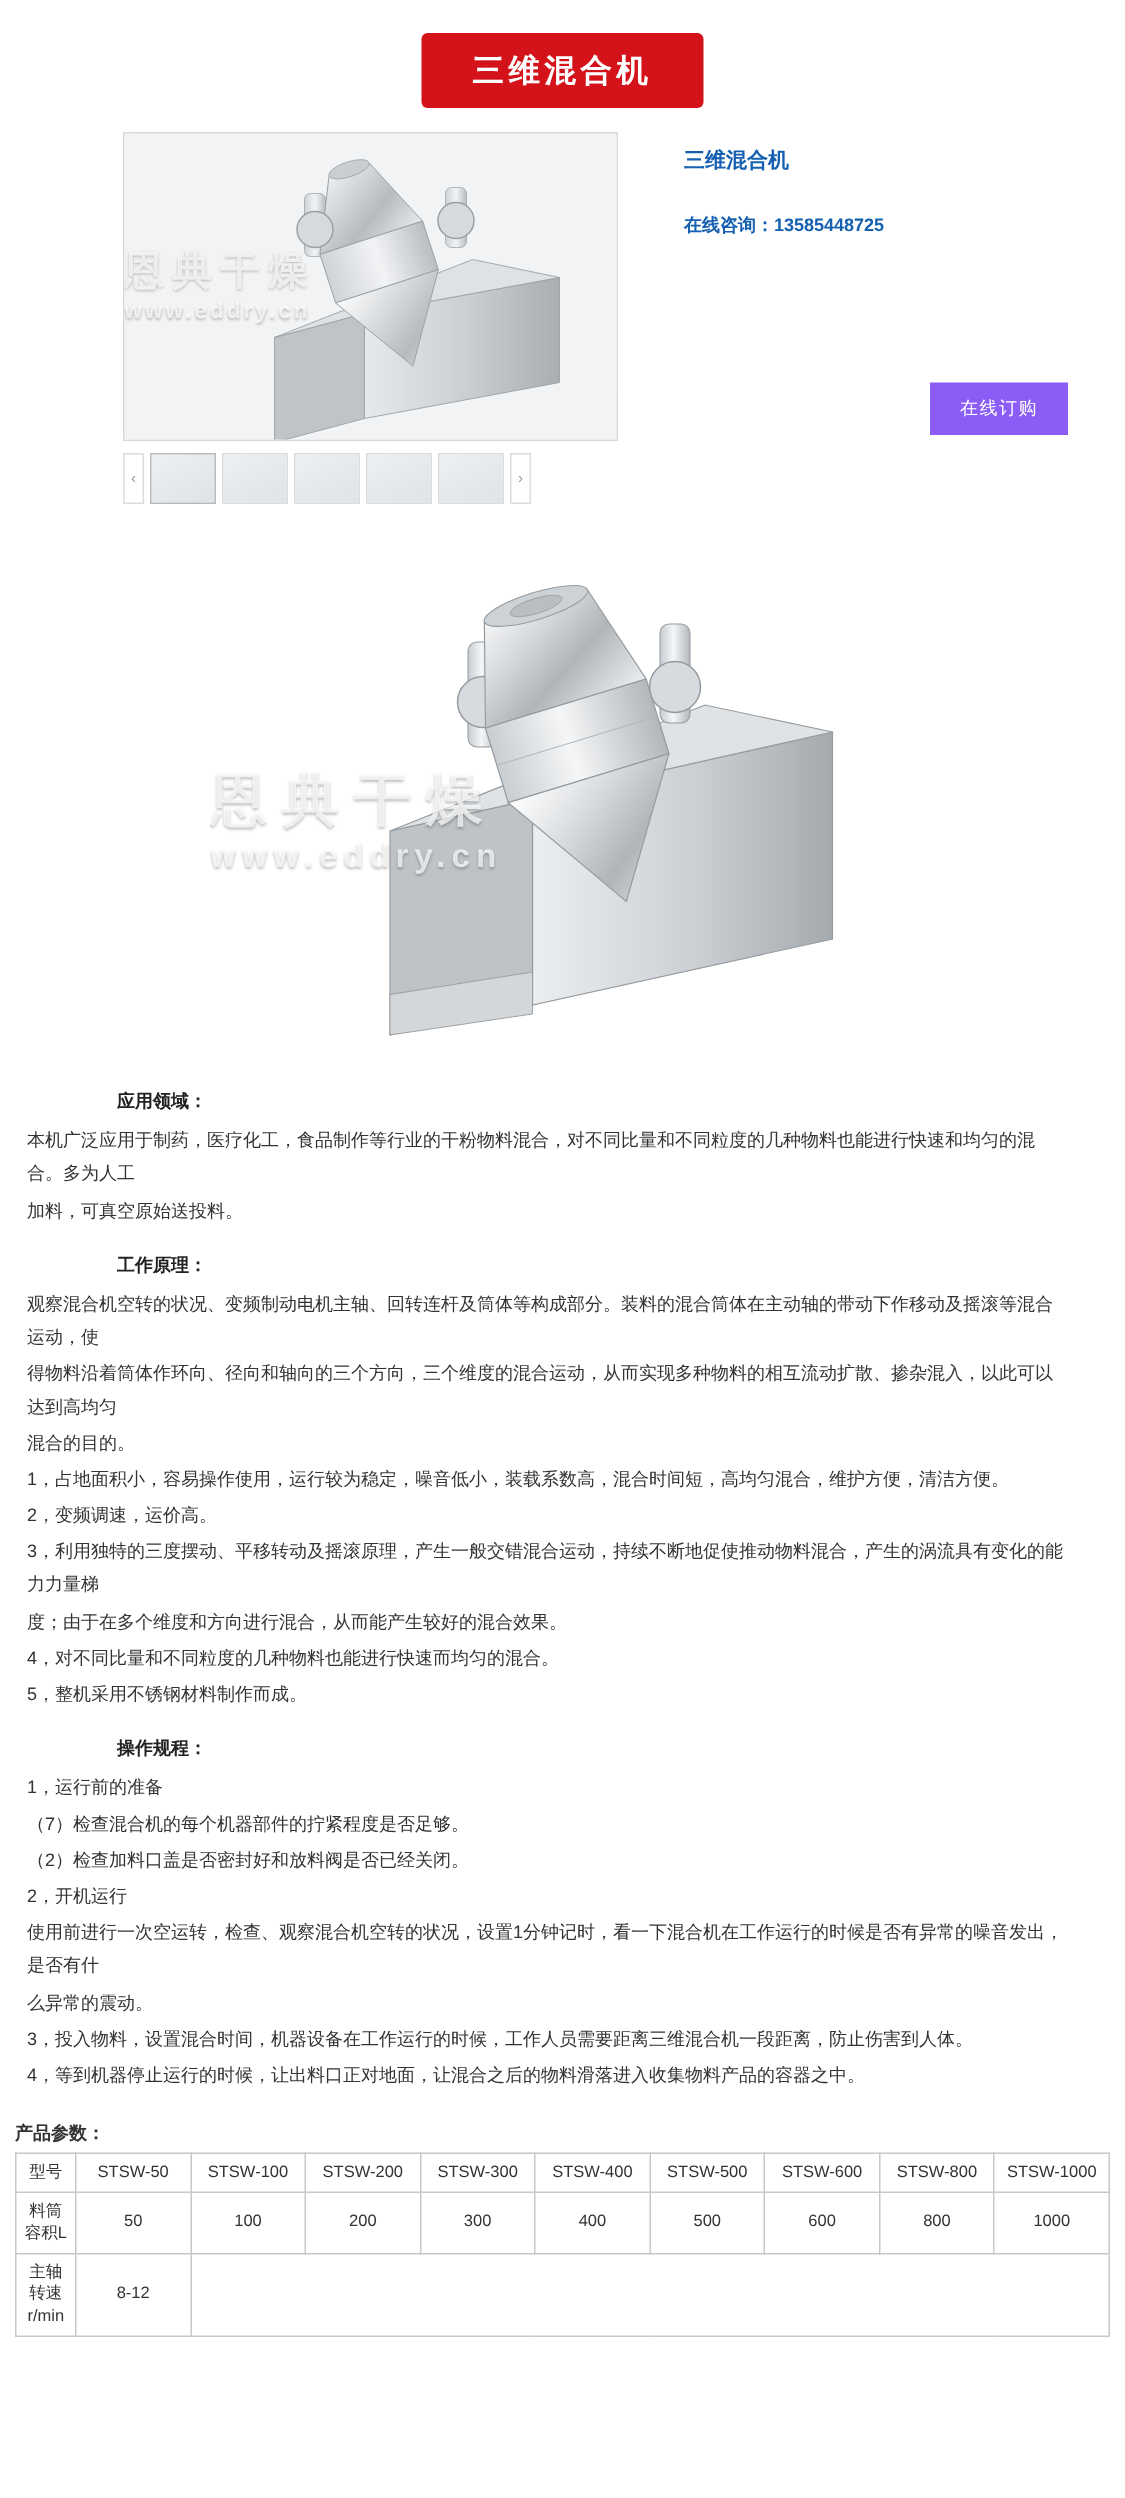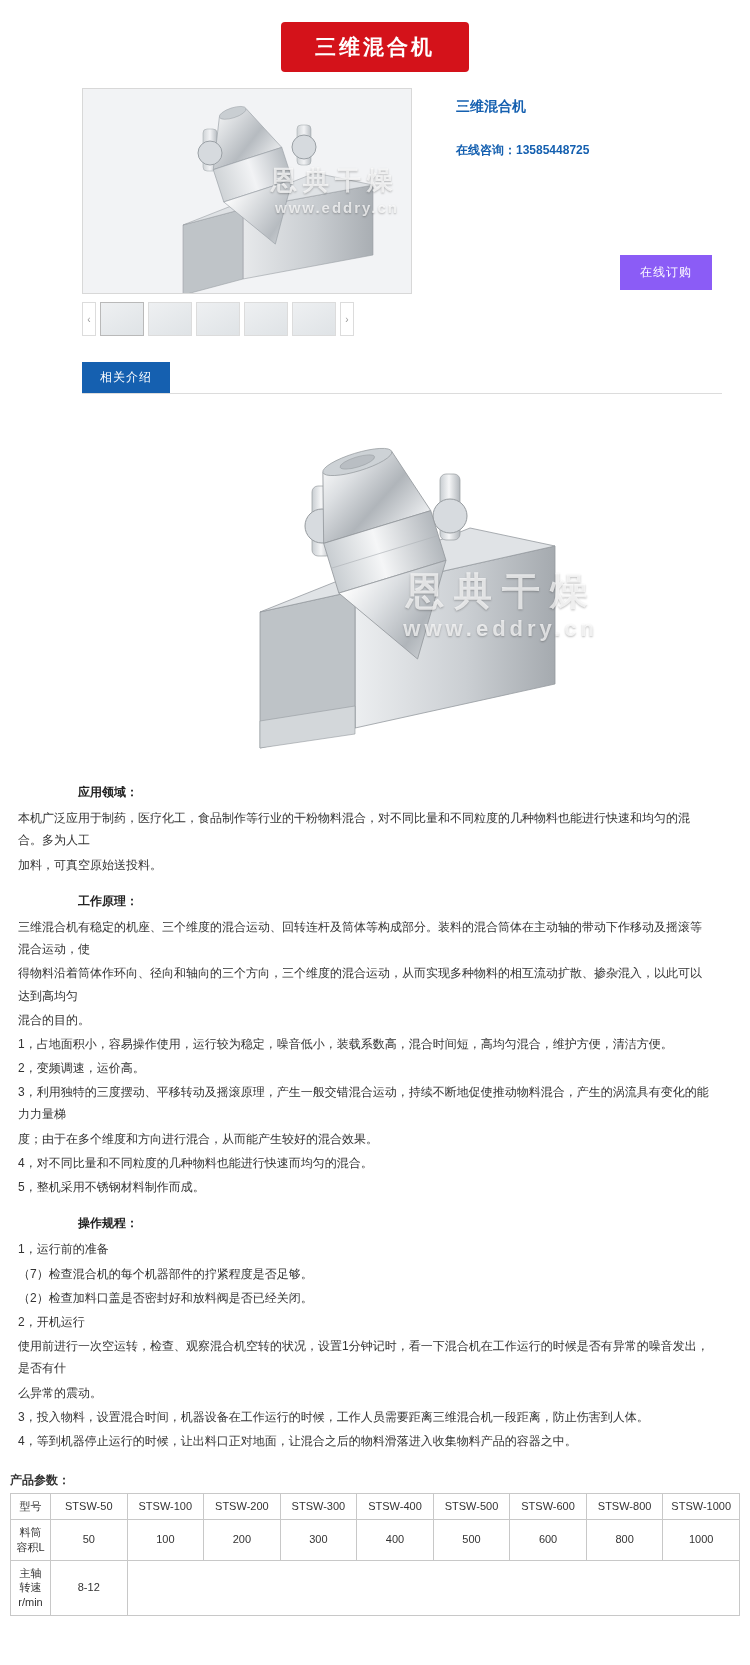--- a/index.html
+++ b/index.html
@@ -127,21 +127,21 @@
     width: 470px;
     height: 345px;
     position: relative;
     overflow: hidden;
   }
 
   
   .wm {
     position: absolute;
     left: 0; right: 12px;
-    text-align: right;
+    text-align: left;
     color: rgba(255,255,255,0.72);
     font-weight: bold;
     pointer-events: none;
     text-shadow: 0 1px 2px rgba(0,0,0,.25);
   }
 
   
   .content { padding: 10px 40px 0 18px; line-height: 1.85; }
   .sec-title {
     font-weight: bold;
@@ -246,23 +246,20 @@
 
     <div class="info-col">
       <div class="prod-name">三维混合机</div>
       <div class="consult">在线咨询：13585448725</div>
       <div class="order-btn-wrap">
         <button class="order-btn">在线订购</button>
       </div>
     </div>
   </div>
 
-  <div class="tabbar">
-    <div class="tab">相关介绍</div>
-  </div>
 
   <div class="big-figure">
     <svg width="470" height="345" viewBox="0 0 470 345">
       <defs>
         <linearGradient id="bsteel1" x1="0" y1="0" x2="1" y2="1">
           <stop offset="0%" stop-color="#ffffff"></stop>
             <stop offset="30%" stop-color="#dcdfe2"></stop>
           <stop offset="62%" stop-color="#b0b5ba"></stop>
             <stop offset="100%" stop-color="#eceef0"></stop>
         </linearGradient>
@@ -303,21 +300,21 @@
     <div class="wm" style="top:200px; font-size:22px; letter-spacing:4px;">www.eddry.cn</div>
   </div>
 
   <div class="content">
 
     <div class="sec-title">应用领域：</div>
     <div class="para">本机广泛应用于制药，医疗化工，食品制作等行业的干粉物料混合，对不同比量和不同粒度的几种物料也能进行快速和均匀的混合。多为人工</div>
     <div class="para">加料，可真空原始送投料。</div>
 
     <div class="sec-title">工作原理：</div>
-    <div class="para">三维混合机有稳定的机座、三个维度的混合运动、回转连杆及筒体等构成部分。装料的混合筒体在主动轴的带动下作移动及摇滚等混合运动，使</div>
+    <div class="para">观察混合机空转的状况、变频制动电机主轴、回转连杆及筒体等构成部分。装料的混合筒体在主动轴的带动下作移动及摇滚等混合运动，使</div>
     <div class="para">得物料沿着筒体作环向、径向和轴向的三个方向，三个维度的混合运动，从而实现多种物料的相互流动扩散、掺杂混入，以此可以达到高均匀</div>
     <div class="para">混合的目的。</div>
 
     <div class="para">1，占地面积小，容易操作使用，运行较为稳定，噪音低小，装载系数高，混合时间短，高均匀混合，维护方便，清洁方便。</div>
     <div class="para">2，变频调速，运价高。</div>
     <div class="para">3，利用独特的三度摆动、平移转动及摇滚原理，产生一般交错混合运动，持续不断地促使推动物料混合，产生的涡流具有变化的能力力量梯</div>
     <div class="para">度；由于在多个维度和方向进行混合，从而能产生较好的混合效果。</div>
     <div class="para">4，对不同比量和不同粒度的几种物料也能进行快速而均匀的混合。</div>
     <div class="para">5，整机采用不锈钢材料制作而成。</div>
 

